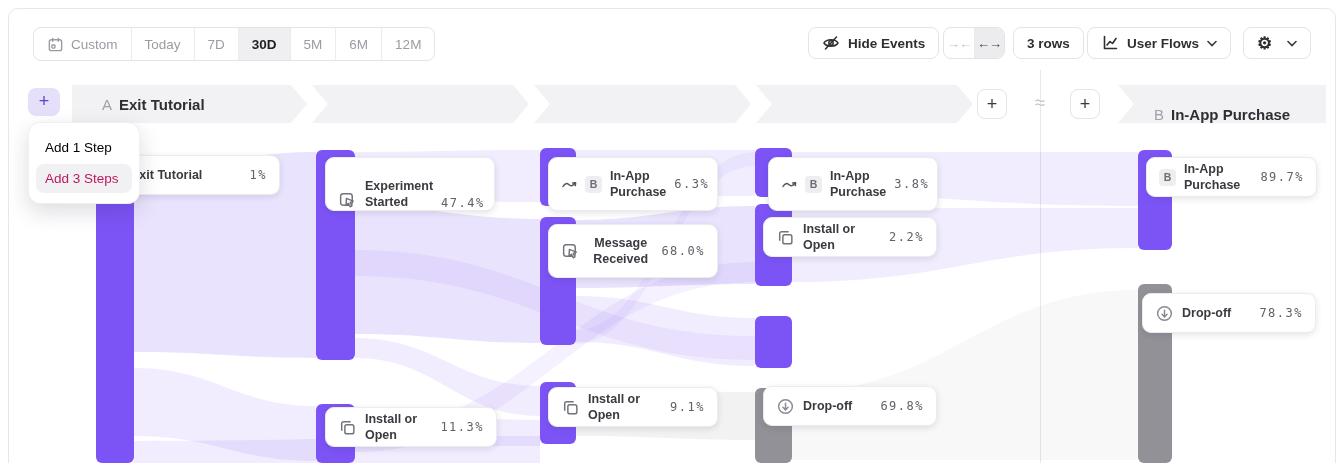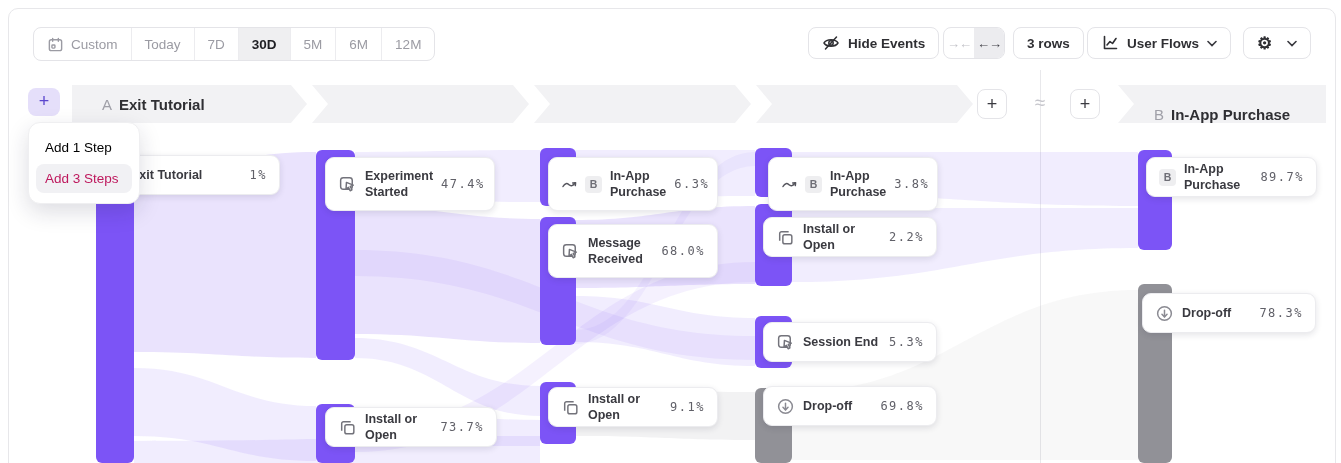--- a/index.html
+++ b/index.html
@@ -189,40 +189,40 @@
   <div class="bar p" style="left:755px;top:316px;width:37px;height:52px;"></div>
   <div class="bar g" style="left:755px;top:388px;width:37px;height:75px;"></div>
   <div class="bar p" style="left:1138px;top:150px;width:34px;height:100px;"></div>
   <div class="bar g" style="left:1138px;top:284px;width:34px;height:179px;"></div>
 
   <div class="card" style="left:118px;top:155px;width:162px;">
     <span class="lbl">Exit Tutorial</span>
     <span class="pct">1%</span>
   </div>
 
-  <div class="card h2" style="left:325px;top:157px;width:170px;">
+  <div class="card h2" style="left:325px;top:157px;width:170px;align-items:flex-end;">
     <span class="icn">
       <svg width="19" height="19" viewBox="0 0 18 18" fill="none" stroke="#73737B" stroke-width="1.4" stroke-linejoin="round">
         <rect x="2.5" y="2.5" width="11" height="11" rx="2.5"></rect>
         <path d="M8 7 L14.5 9.6 L11.6 10.8 L13.2 14 L11.5 14.9 L9.9 11.7 L7.6 13.4 Z" fill="#fff"></path>
         </svg>
     </span>
     <span class="lbl" style="max-width:78px;">Experiment Started</span>
     <span class="pct">47.4%</span>
   </div>
 
   <div class="card" style="left:325px;top:407px;width:172px;">
     <span class="icn">
       <svg width="19" height="19" viewBox="0 0 18 18" fill="none" stroke="#73737B" stroke-width="1.4" stroke-linejoin="round">
         <path d="M3.5 12 V5.2 A1.7 1.7 0 0 1 5.2 3.5 H12"></path>
         <rect x="6.5" y="6.5" width="8.5" height="8.5" rx="1.8" fill="#fff"></rect>
         </svg>
     </span>
     <span class="lbl">Install or Open</span>
-    <span class="pct">73.7%</span>
+    <span class="pct">11.3%</span>
   </div>
 
   <div class="card h2" style="left:548px;top:157px;width:170px;">
     <span class="icn">
       <svg width="16" height="14" viewBox="0 0 16 14" fill="none" stroke="#55555D" stroke-width="1.5" stroke-linecap="round" stroke-linejoin="round">
         <path d="M2 9.5 C4 6 6 6 8 7.8 S 12 8.8 14 6"></path>
           <path d="M14.3 8.6 L14.6 5.7 L11.7 6"></path>
         </svg>
     </span>
     <span class="bbadge">B</span>
@@ -230,21 +230,21 @@
     <span class="pct">6.3%</span>
   </div>
 
   <div class="card h2" style="left:548px;top:224px;width:170px;">
     <span class="icn">
       <svg width="19" height="19" viewBox="0 0 18 18" fill="none" stroke="#73737B" stroke-width="1.4" stroke-linejoin="round">
         <rect x="2.5" y="2.5" width="11" height="11" rx="2.5"></rect>
         <path d="M8 7 L14.5 9.6 L11.6 10.8 L13.2 14 L11.5 14.9 L9.9 11.7 L7.6 13.4 Z" fill="#fff"></path>
         </svg>
     </span>
-    <span class="lbl" style="max-width:70px;">Message Received</span>
+    <span class="lbl" style="max-width:70px;text-align:center;">Message Received</span>
     <span class="pct">68.0%</span>
   </div>
 
   <div class="card" style="left:548px;top:387px;width:170px;">
     <span class="icn">
       <svg width="19" height="19" viewBox="0 0 18 18" fill="none" stroke="#73737B" stroke-width="1.4" stroke-linejoin="round">
         <path d="M3.5 12 V5.2 A1.7 1.7 0 0 1 5.2 3.5 H12"></path>
         <rect x="6.5" y="6.5" width="8.5" height="8.5" rx="1.8" fill="#fff"></rect>
         </svg>
     </span>
@@ -268,30 +268,20 @@
     <span class="icn">
       <svg width="19" height="19" viewBox="0 0 18 18" fill="none" stroke="#73737B" stroke-width="1.4" stroke-linejoin="round">
         <path d="M3.5 12 V5.2 A1.7 1.7 0 0 1 5.2 3.5 H12"></path>
         <rect x="6.5" y="6.5" width="8.5" height="8.5" rx="1.8" fill="#fff"></rect>
         </svg>
     </span>
     <span class="lbl">Install or Open</span>
     <span class="pct">2.2%</span>
   </div>
 
-  <div class="card" style="left:763px;top:322px;width:174px;">
-    <span class="icn">
-      <svg width="19" height="19" viewBox="0 0 18 18" fill="none" stroke="#73737B" stroke-width="1.4" stroke-linejoin="round">
-        <rect x="2.5" y="2.5" width="11" height="11" rx="2.5"></rect>
-        <path d="M8 7 L14.5 9.6 L11.6 10.8 L13.2 14 L11.5 14.9 L9.9 11.7 L7.6 13.4 Z" fill="#fff"></path>
-        </svg>
-    </span>
-    <span class="lbl">Session End</span>
-    <span class="pct">5.3%</span>
-  </div>
 
   <div class="card" style="left:763px;top:386px;width:174px;">
     <span class="icn">
       <svg width="19" height="19" viewBox="0 0 18 18" fill="none" stroke="#8A8A92" stroke-width="1.4" stroke-linecap="round" stroke-linejoin="round">
         <circle cx="9" cy="9" r="6.5"></circle>
           <path d="M9 5.8 V12"></path>
           <path d="M6.6 9.8 L9 12.2 L11.4 9.8"></path>
         </svg>
     </span>
     <span class="lbl">Drop-off</span>

